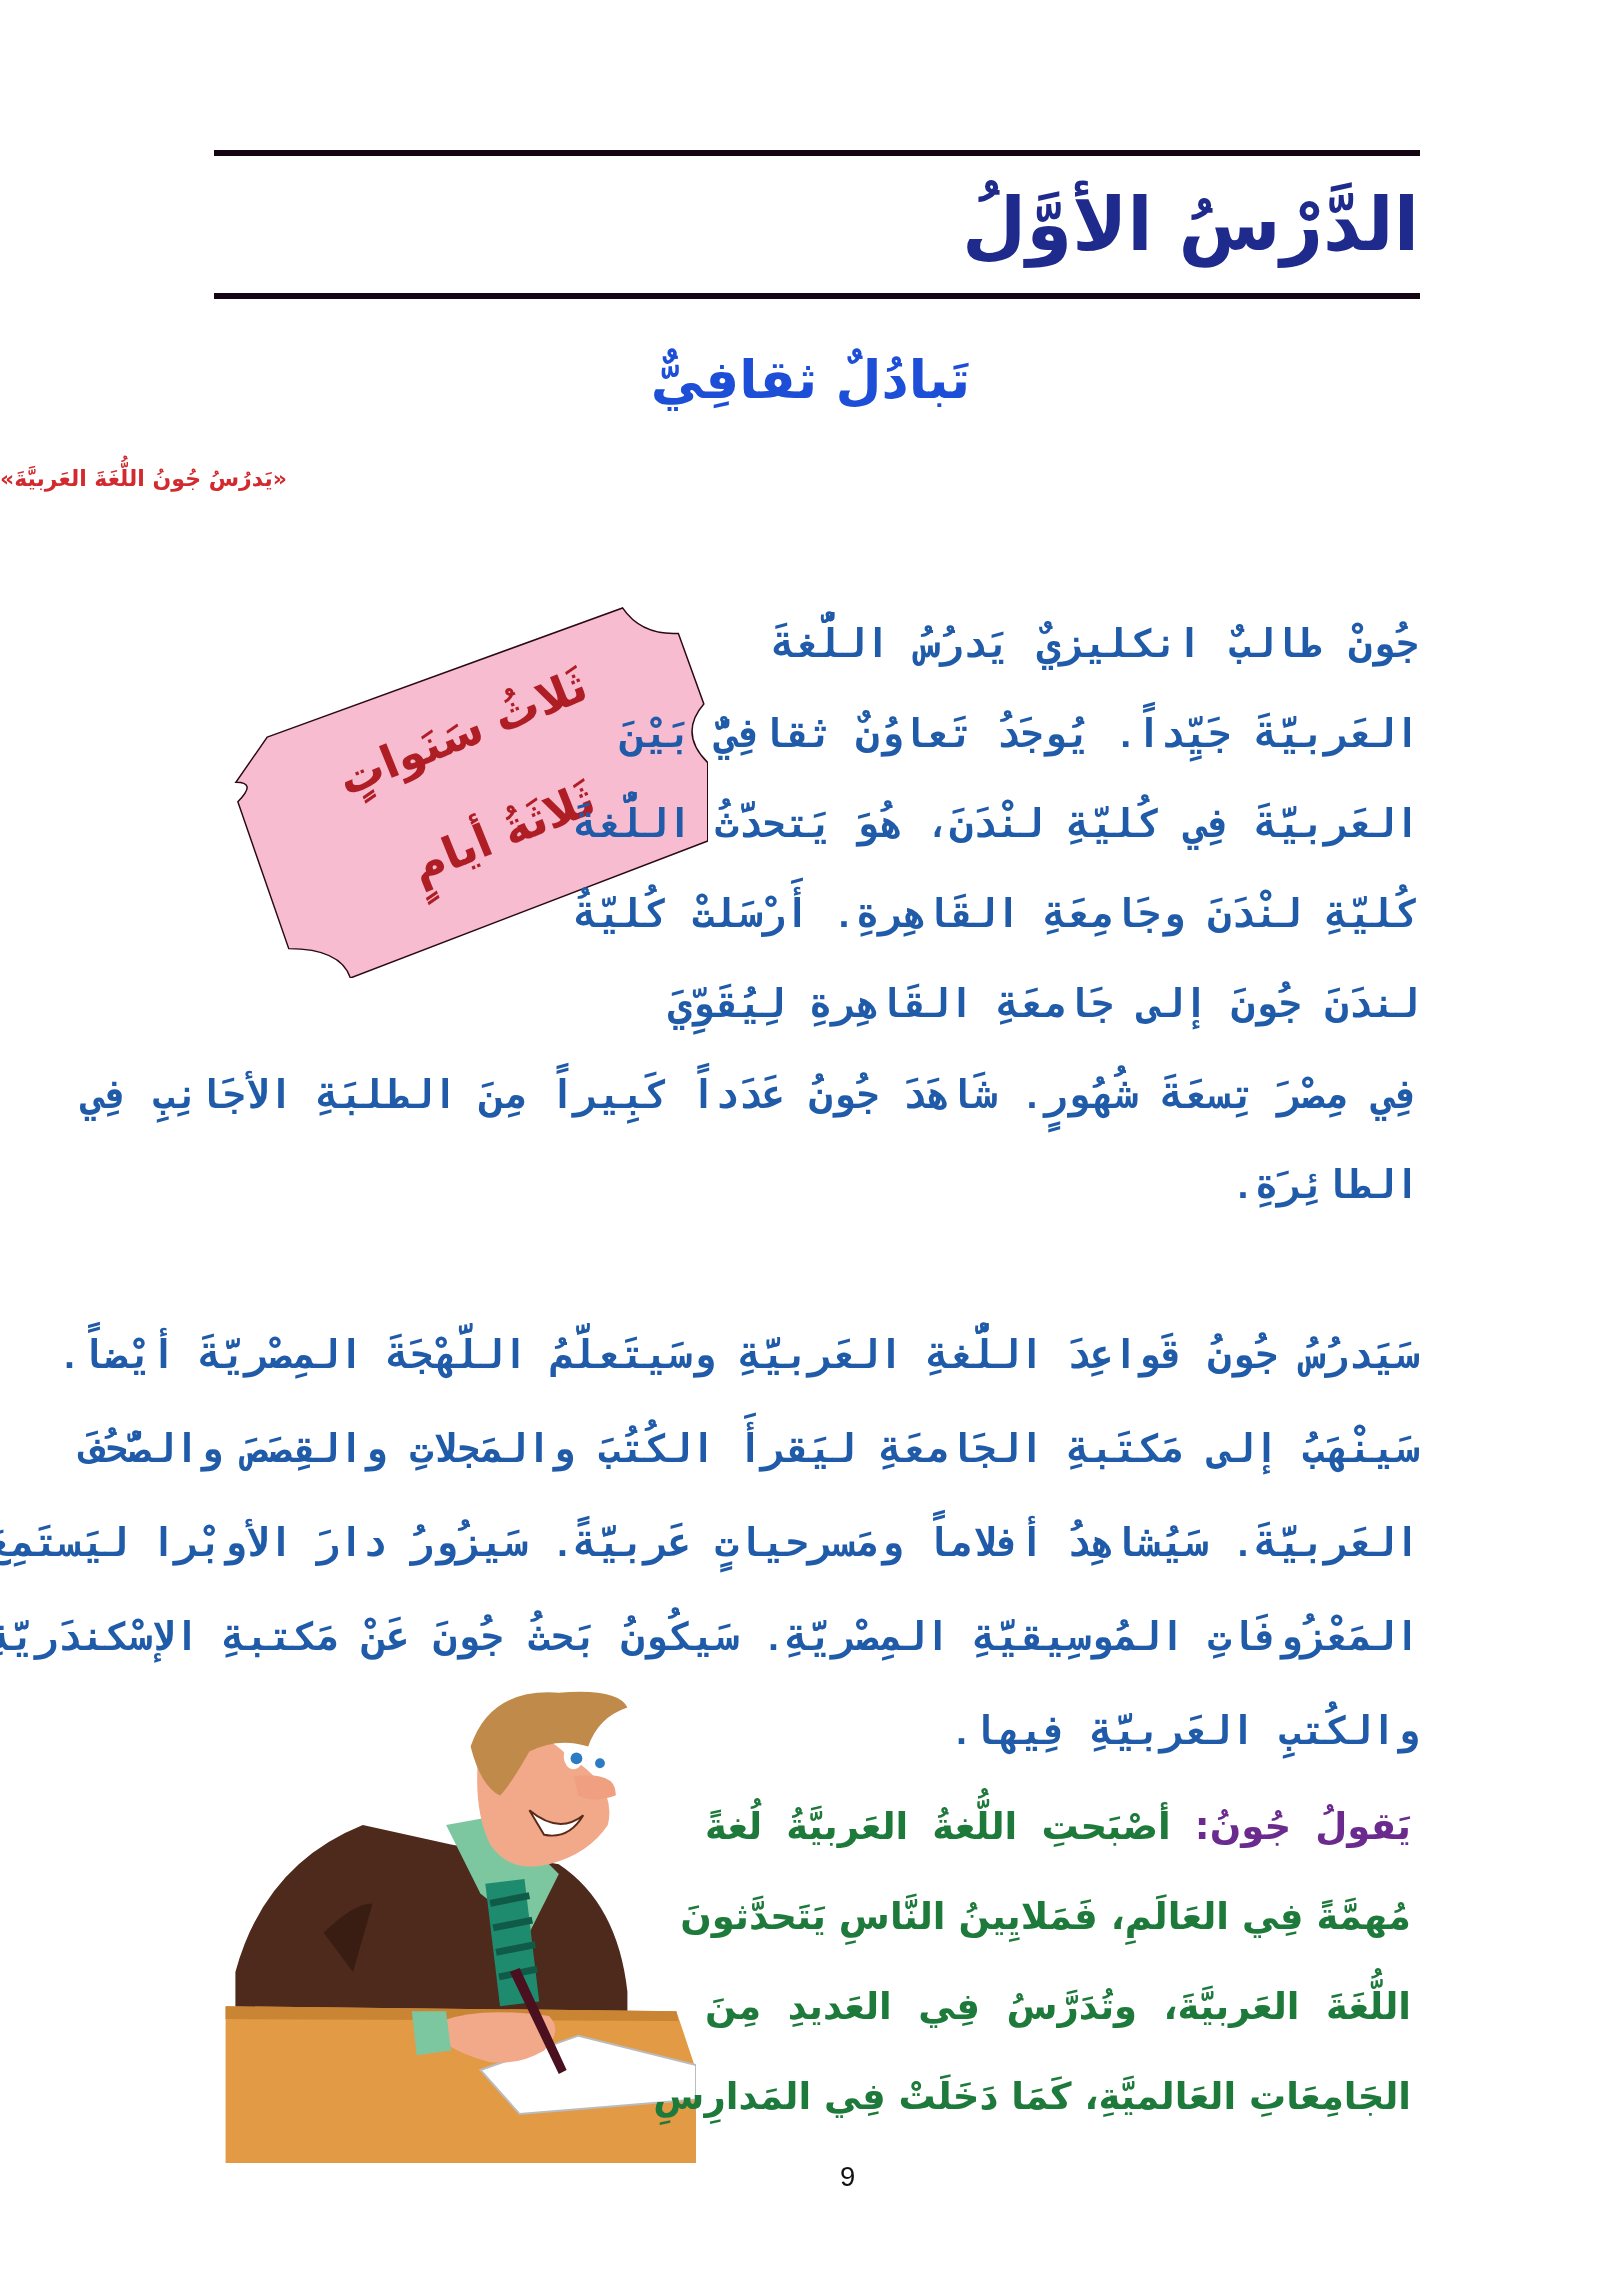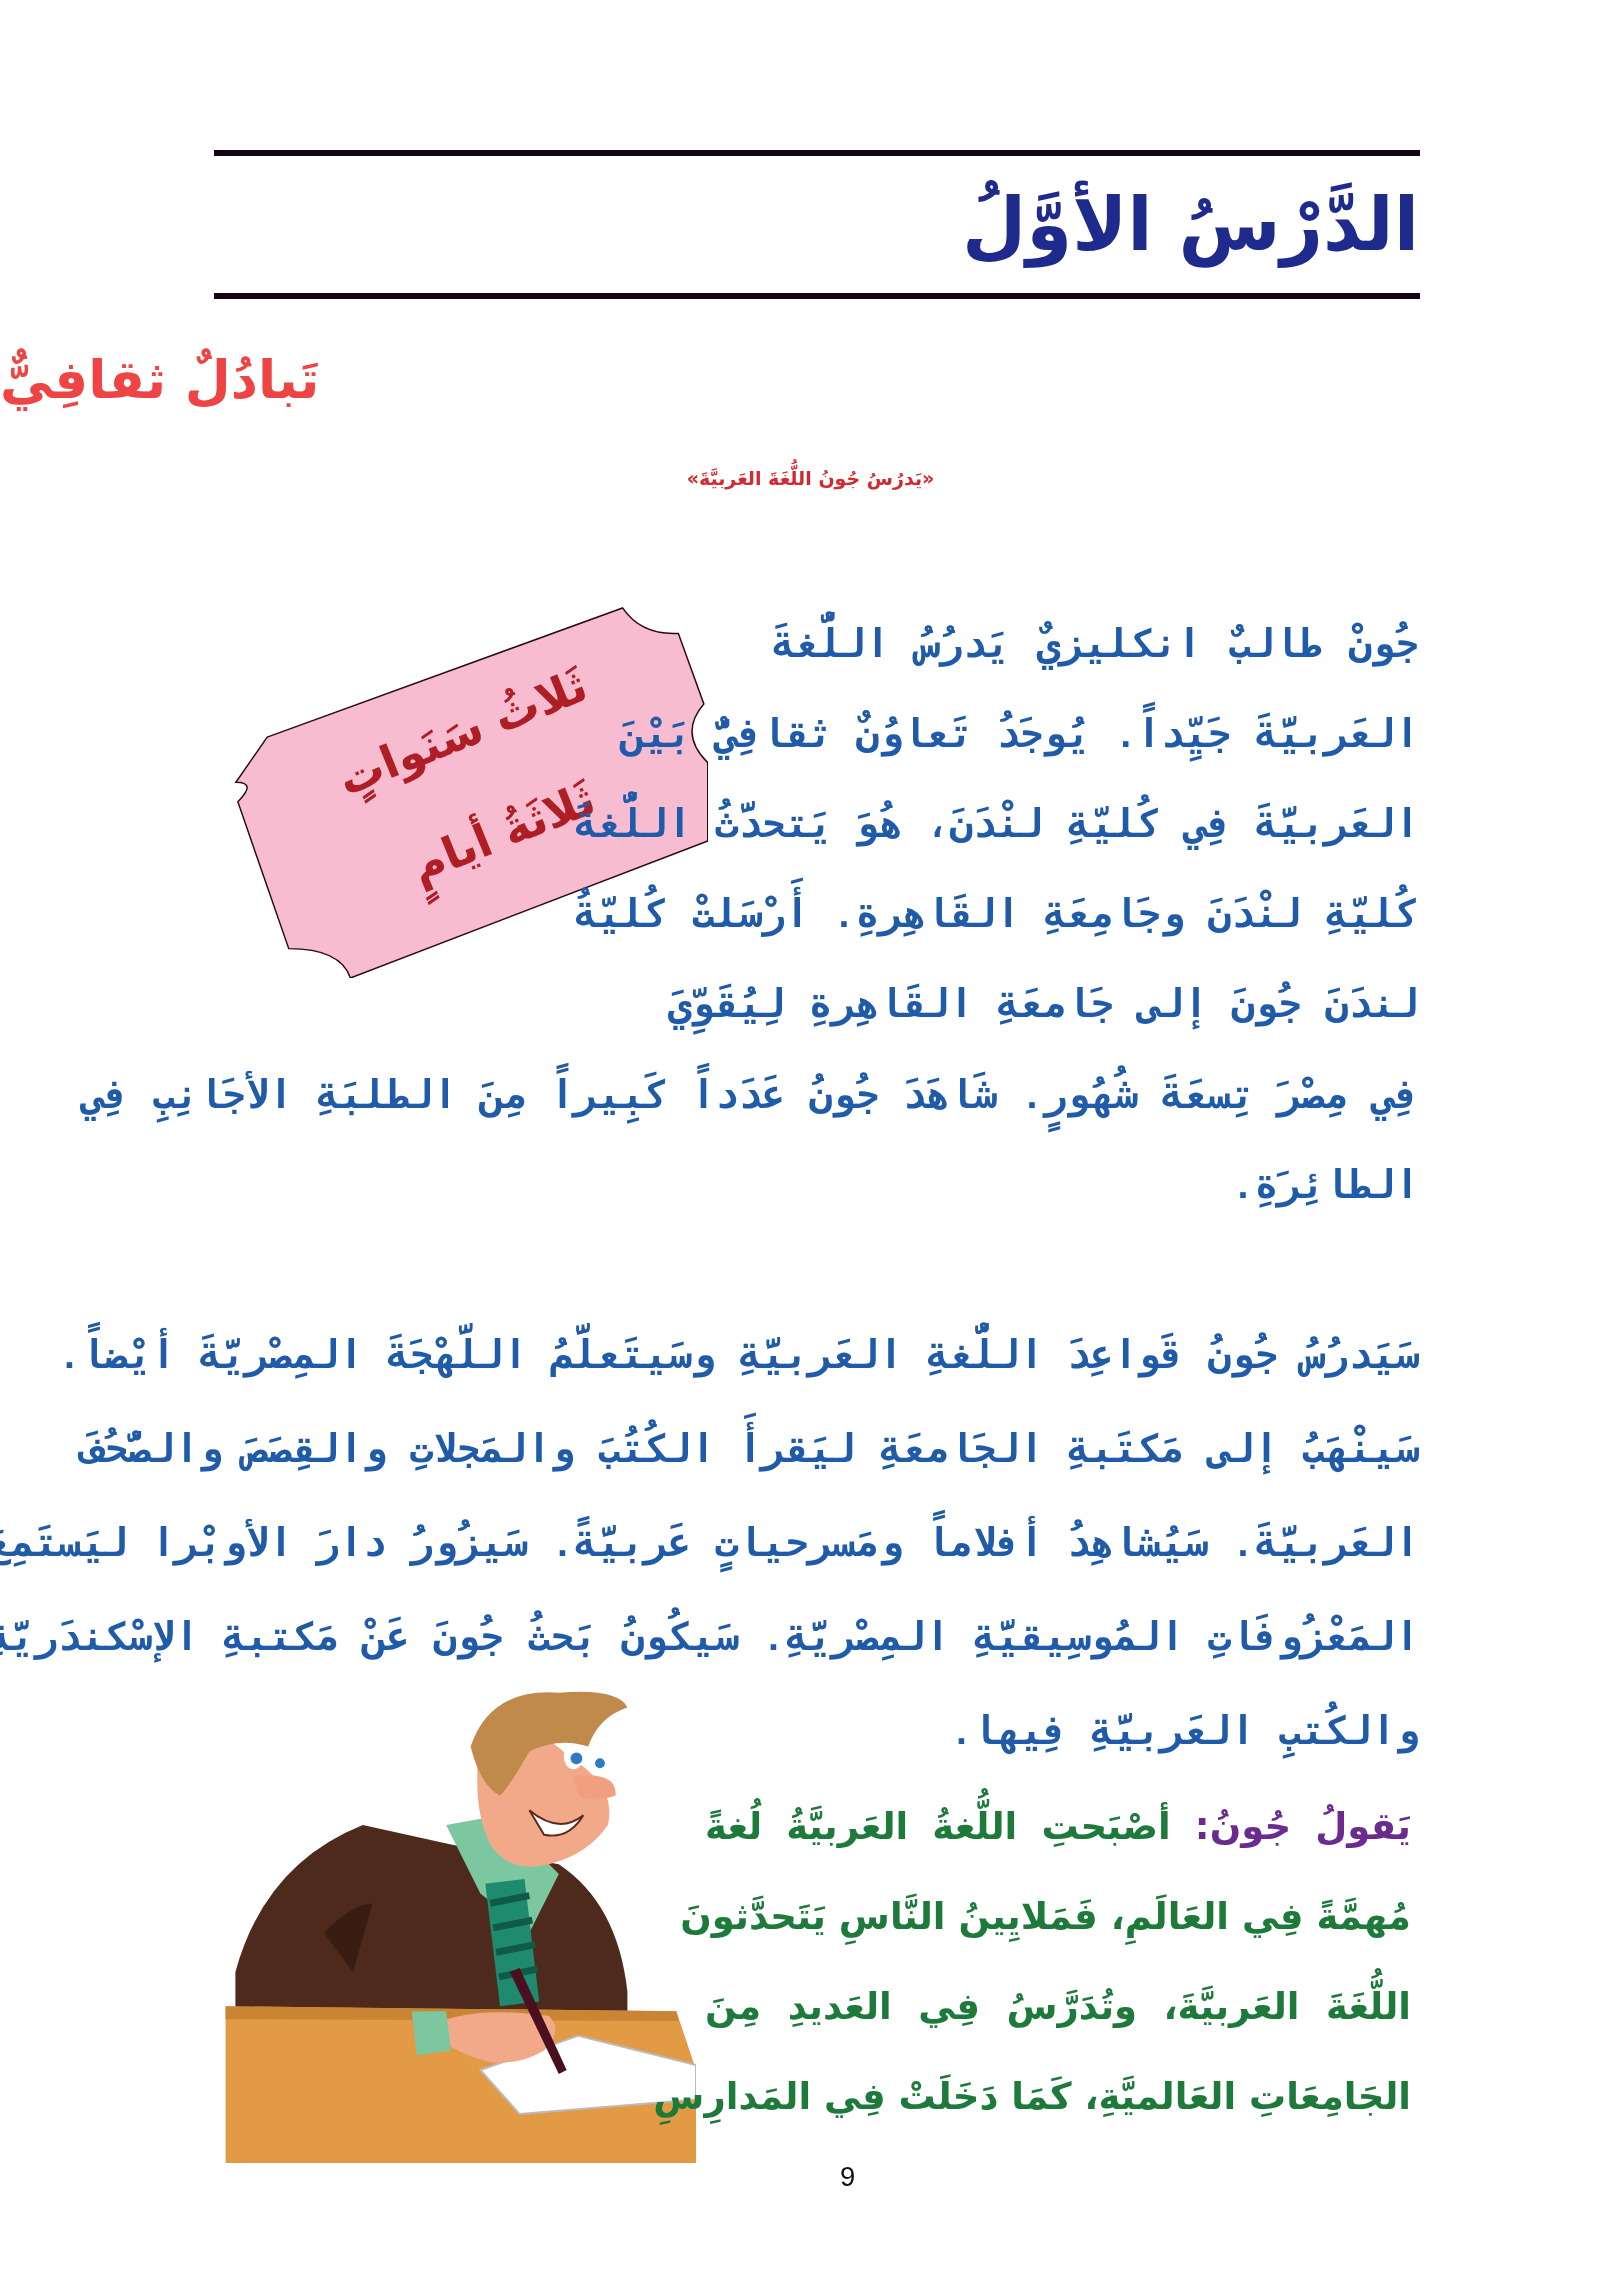--- a/index.html
+++ b/index.html
@@ -14,28 +14,28 @@
   .rule.top { top: 150px; }
   .rule.bottom { top: 293px; }
 
   .lesson-title {
     position: absolute; right: 202px; top: 165px;
     font-family: "DejaVu Sans", sans-serif; font-weight: bold;
     font-size: 74px; line-height: 118px; color: #1f2b8c;
     white-space: nowrap; direction: rtl;
   }
   .subtitle {
-    position: absolute; left: 0; right: 0; top: 341px; text-align: left;
+    position: absolute; left: 0; right: 0; top: 341px; text-align: center;
     font-family: "DejaVu Sans", sans-serif; font-weight: bold;
-    font-size: 53px; line-height: 78px; color: #ef4444; direction: rtl;
+    font-size: 53px; line-height: 78px; color: #1d4ed8; direction: rtl;
   }
   .tagline {
-    position: absolute; left: 0; right: 0; top: 459px; text-align: center;
+    position: absolute; left: 0; right: 0; top: 459px; text-align: left;
     font-family: "DejaVu Sans", sans-serif; font-weight: bold;
-    font-size: 19px; line-height: 39px; color: #d22a2e; direction: rtl;
+    font-size: 22px; line-height: 39px; color: #d22a2e; direction: rtl;
   }
 
   .para {
     position: absolute; direction: rtl; text-align: justify;
     font-family: Liberation Mono, monospace; font-weight: bold;
     color: #1f5ba8;
     font-size: 39px; line-height: 90px;
   }
   .para .line { display: block; white-space: nowrap; text-align: justify; text-align-last: justify; }
   .para .line.last { text-align-last: right; }

